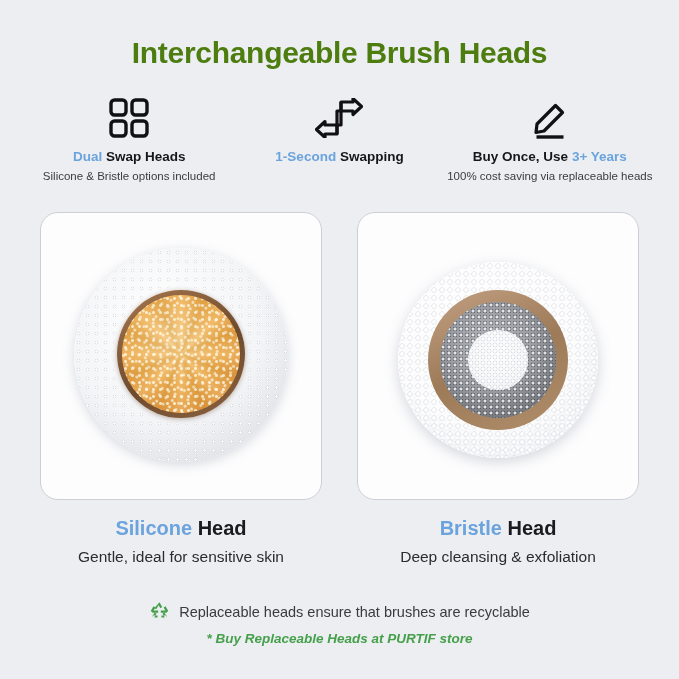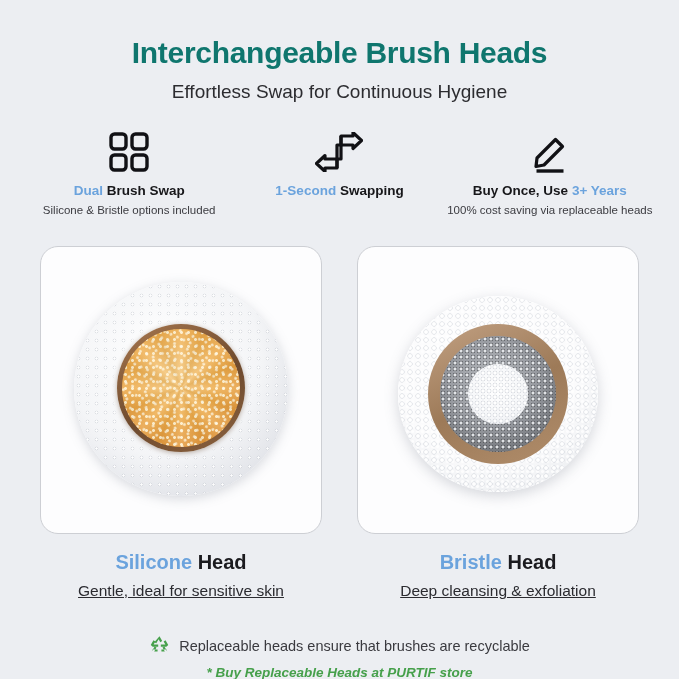--- a/index.html
+++ b/index.html
@@ -16,21 +16,21 @@
   }
 
   
   .header {
     padding-top: 36px;
     text-align: center;
   }
   .title {
     font-size: 30px;
     font-weight: bold;
-    color: #0f766e;
+    color: #4d7c0f;
     letter-spacing: -0.3px;
     line-height: 1.1;
   }
   .subtitle {
     margin-top: 12px;
     font-size: 19px;
     color: #2c2c30;
     font-weight: 400;
   }
 
@@ -233,21 +233,20 @@
   .caption-title {
     font-size: 20px;
     font-weight: bold;
     color: #1b1b1f;
   }
   .caption-title .accent { color: #6ba3dd; }
   .caption-sub {
     margin-top: 8px;
     font-size: 15.5px;
     color: #2b2b30;
-    text-decoration: underline;
   }
 
   
   .footer {
     margin-top: 34px;
     text-align: center;
   }
   .footer-line1 {
     display: flex;
     align-items: center;
@@ -262,36 +261,35 @@
     font-weight: bold;
     color: #46a04b;
     font-style: italic;
   }
 </style>
 </head>
 <body>
 
 <div class="header">
   <div class="title">Interchangeable Brush Heads</div>
-  <div class="subtitle">Effortless Swap for Continuous Hygiene</div>
 </div>
 
 <div class="features">
 
   <div class="feature">
     <div class="feature-icon">
       <svg width="42" height="42" viewBox="0 0 42 42" aria-hidden="true">
         <rect x="3" y="3" width="15" height="15" rx="3.5" fill="none" stroke="#111115" stroke-width="3.4"></rect>
         <rect x="24" y="3" width="15" height="15" rx="3.5" fill="none" stroke="#111115" stroke-width="3.4"></rect>
         <rect x="3" y="24" width="15" height="15" rx="3.5" fill="none" stroke="#111115" stroke-width="3.4"></rect>
         <rect x="24" y="24" width="15" height="15" rx="3.5" fill="none" stroke="#111115" stroke-width="3.4"></rect>
       </svg>
     </div>
     <div class="feature-title">
-      <span class="accent">Dual</span><span> Brush Swap</span>
+      <span class="accent">Dual</span><span> Swap Heads</span>
     </div>
     <div class="feature-sub">Silicone &amp; Bristle options included</div>
   </div>
 
   <div class="feature">
     <div class="feature-icon">
       <svg width="48" height="40" viewBox="0 0 48 40" aria-hidden="true">
         <path d="M26 4 L38 4 L38 0.5 L46.5 8.5 L38 16.5 L38 13 L26 13 Z" fill="none" stroke="#111115" stroke-width="3.2" stroke-linejoin="round"></path>
         <path d="M22 27 L10 27 L10 23.5 L1.5 31.5 L10 39.5 L10 36 L22 36 Z" fill="none" stroke="#111115" stroke-width="3.2" stroke-linejoin="round"></path>
         <path d="M26 13 L26 27 L22 27 L22 36" fill="none" stroke="#111115" stroke-width="3.2" stroke-linejoin="round"></path>

